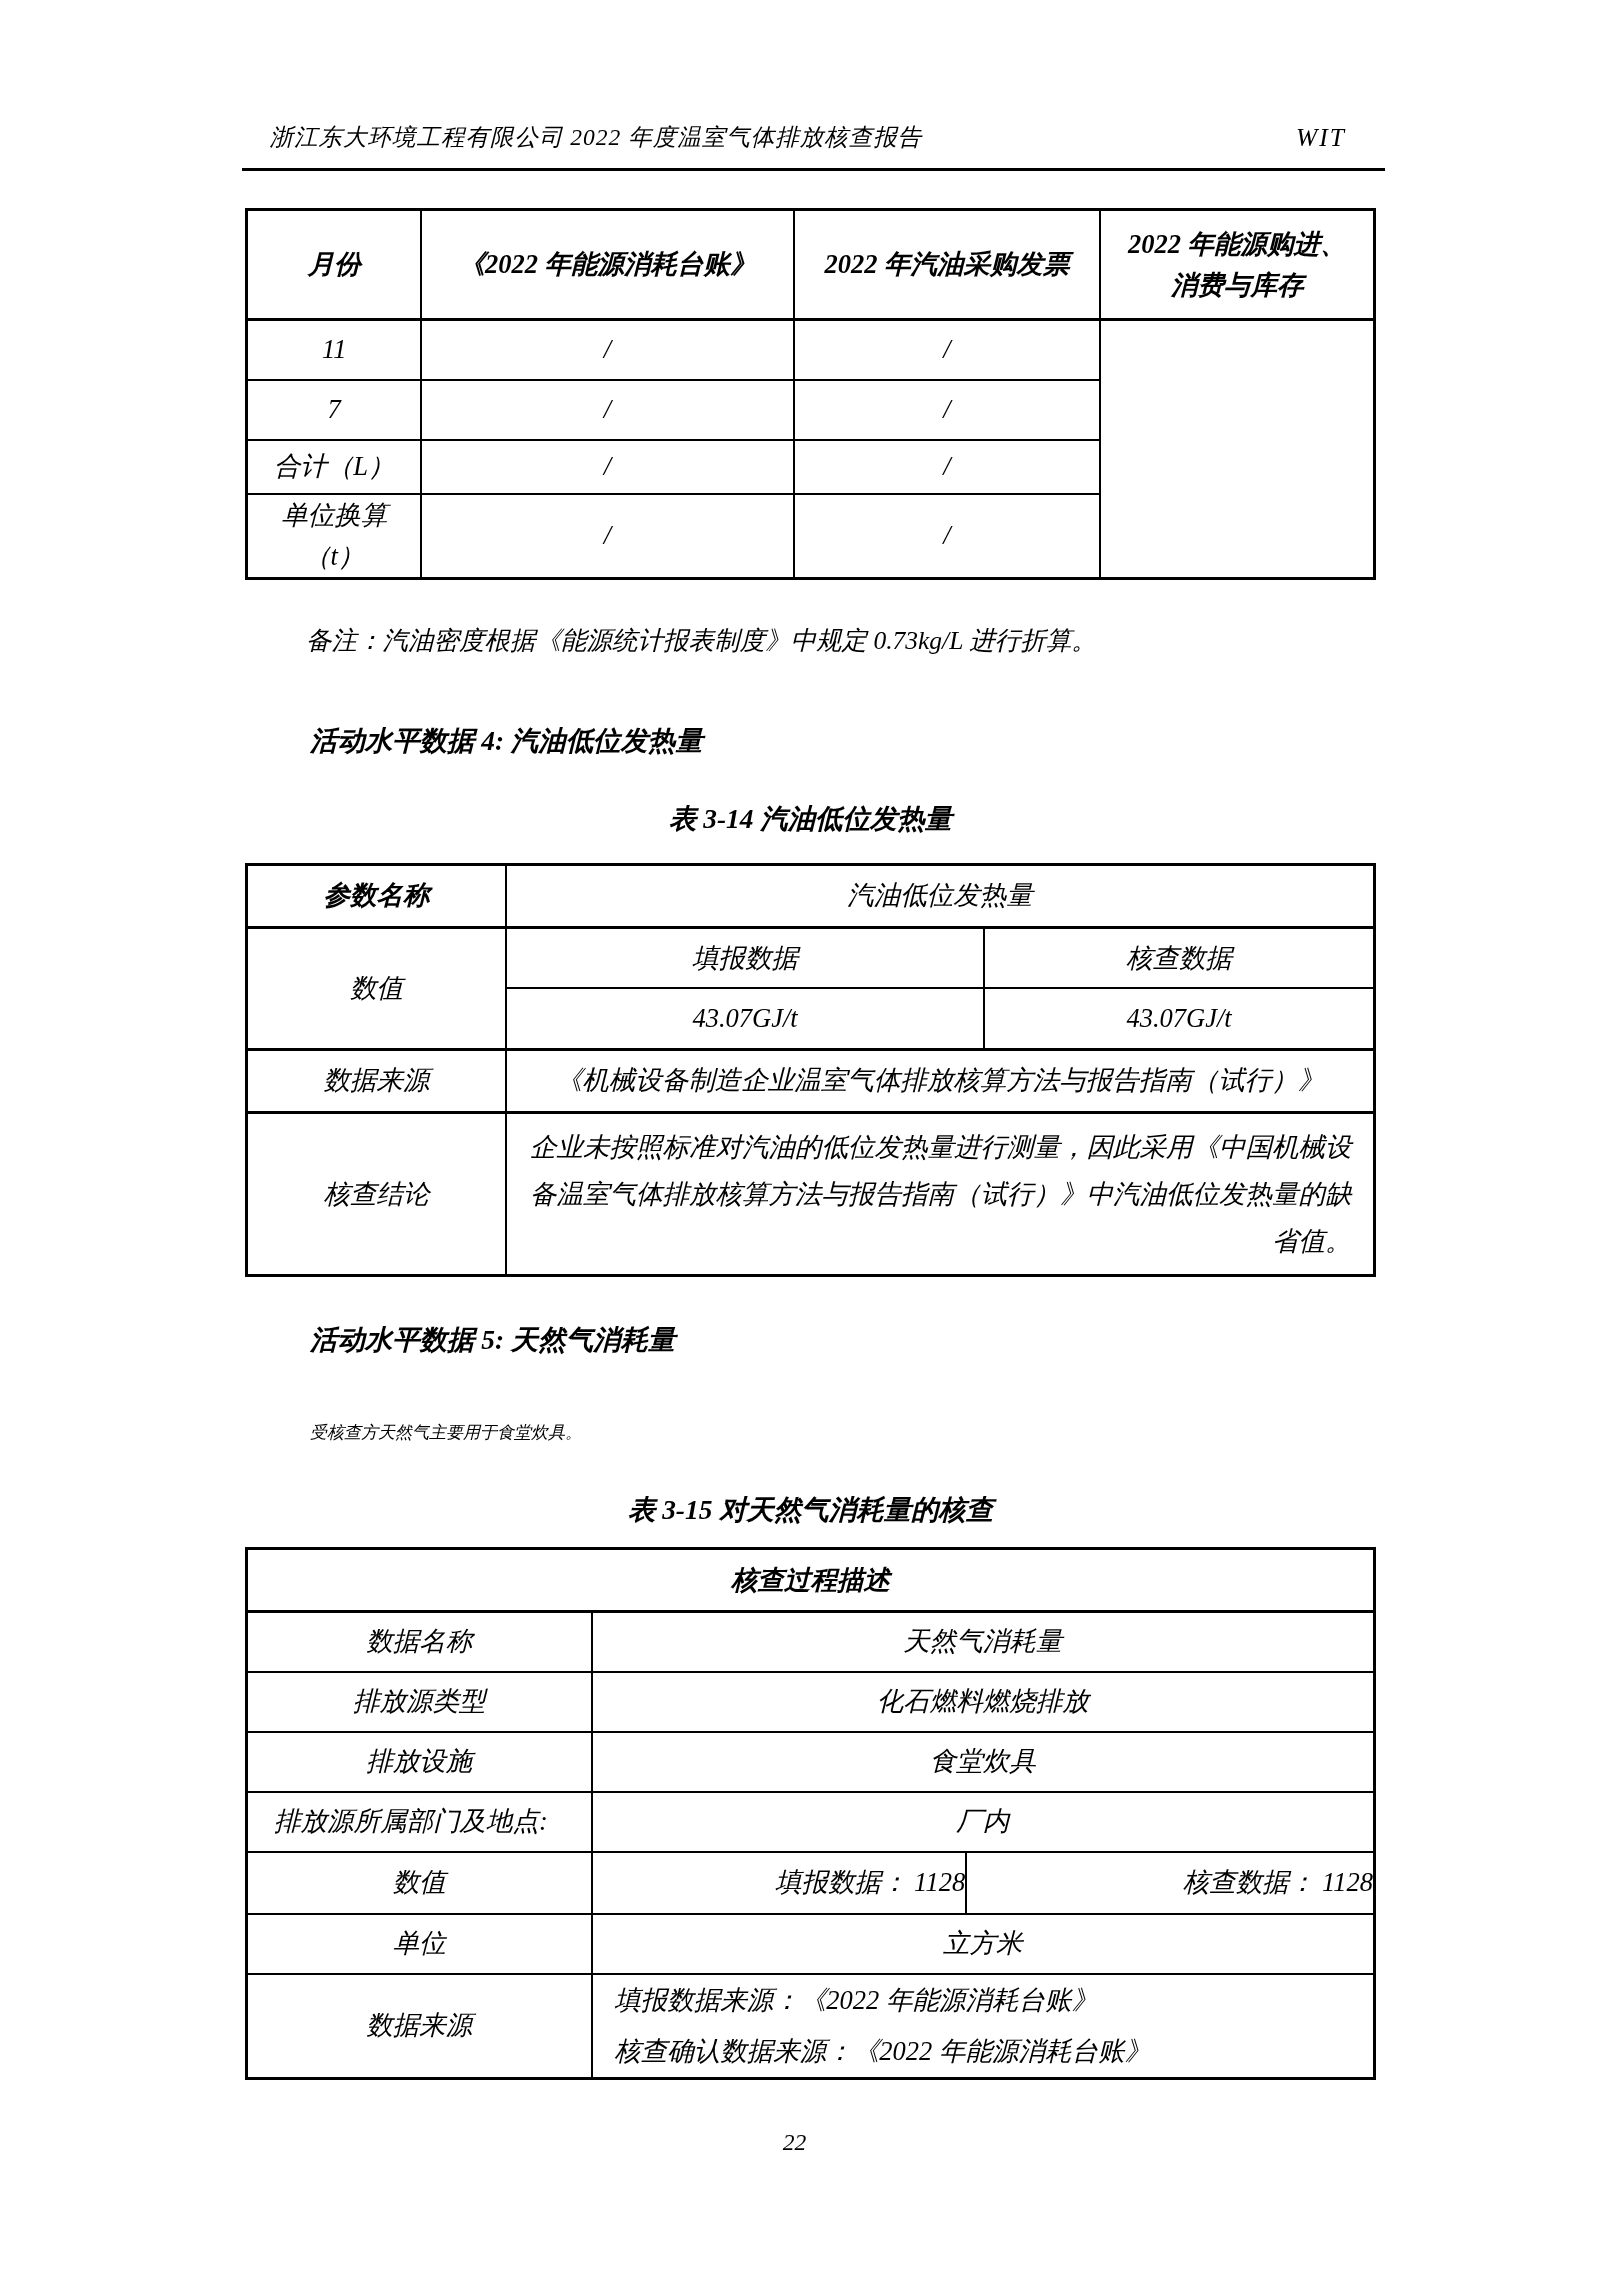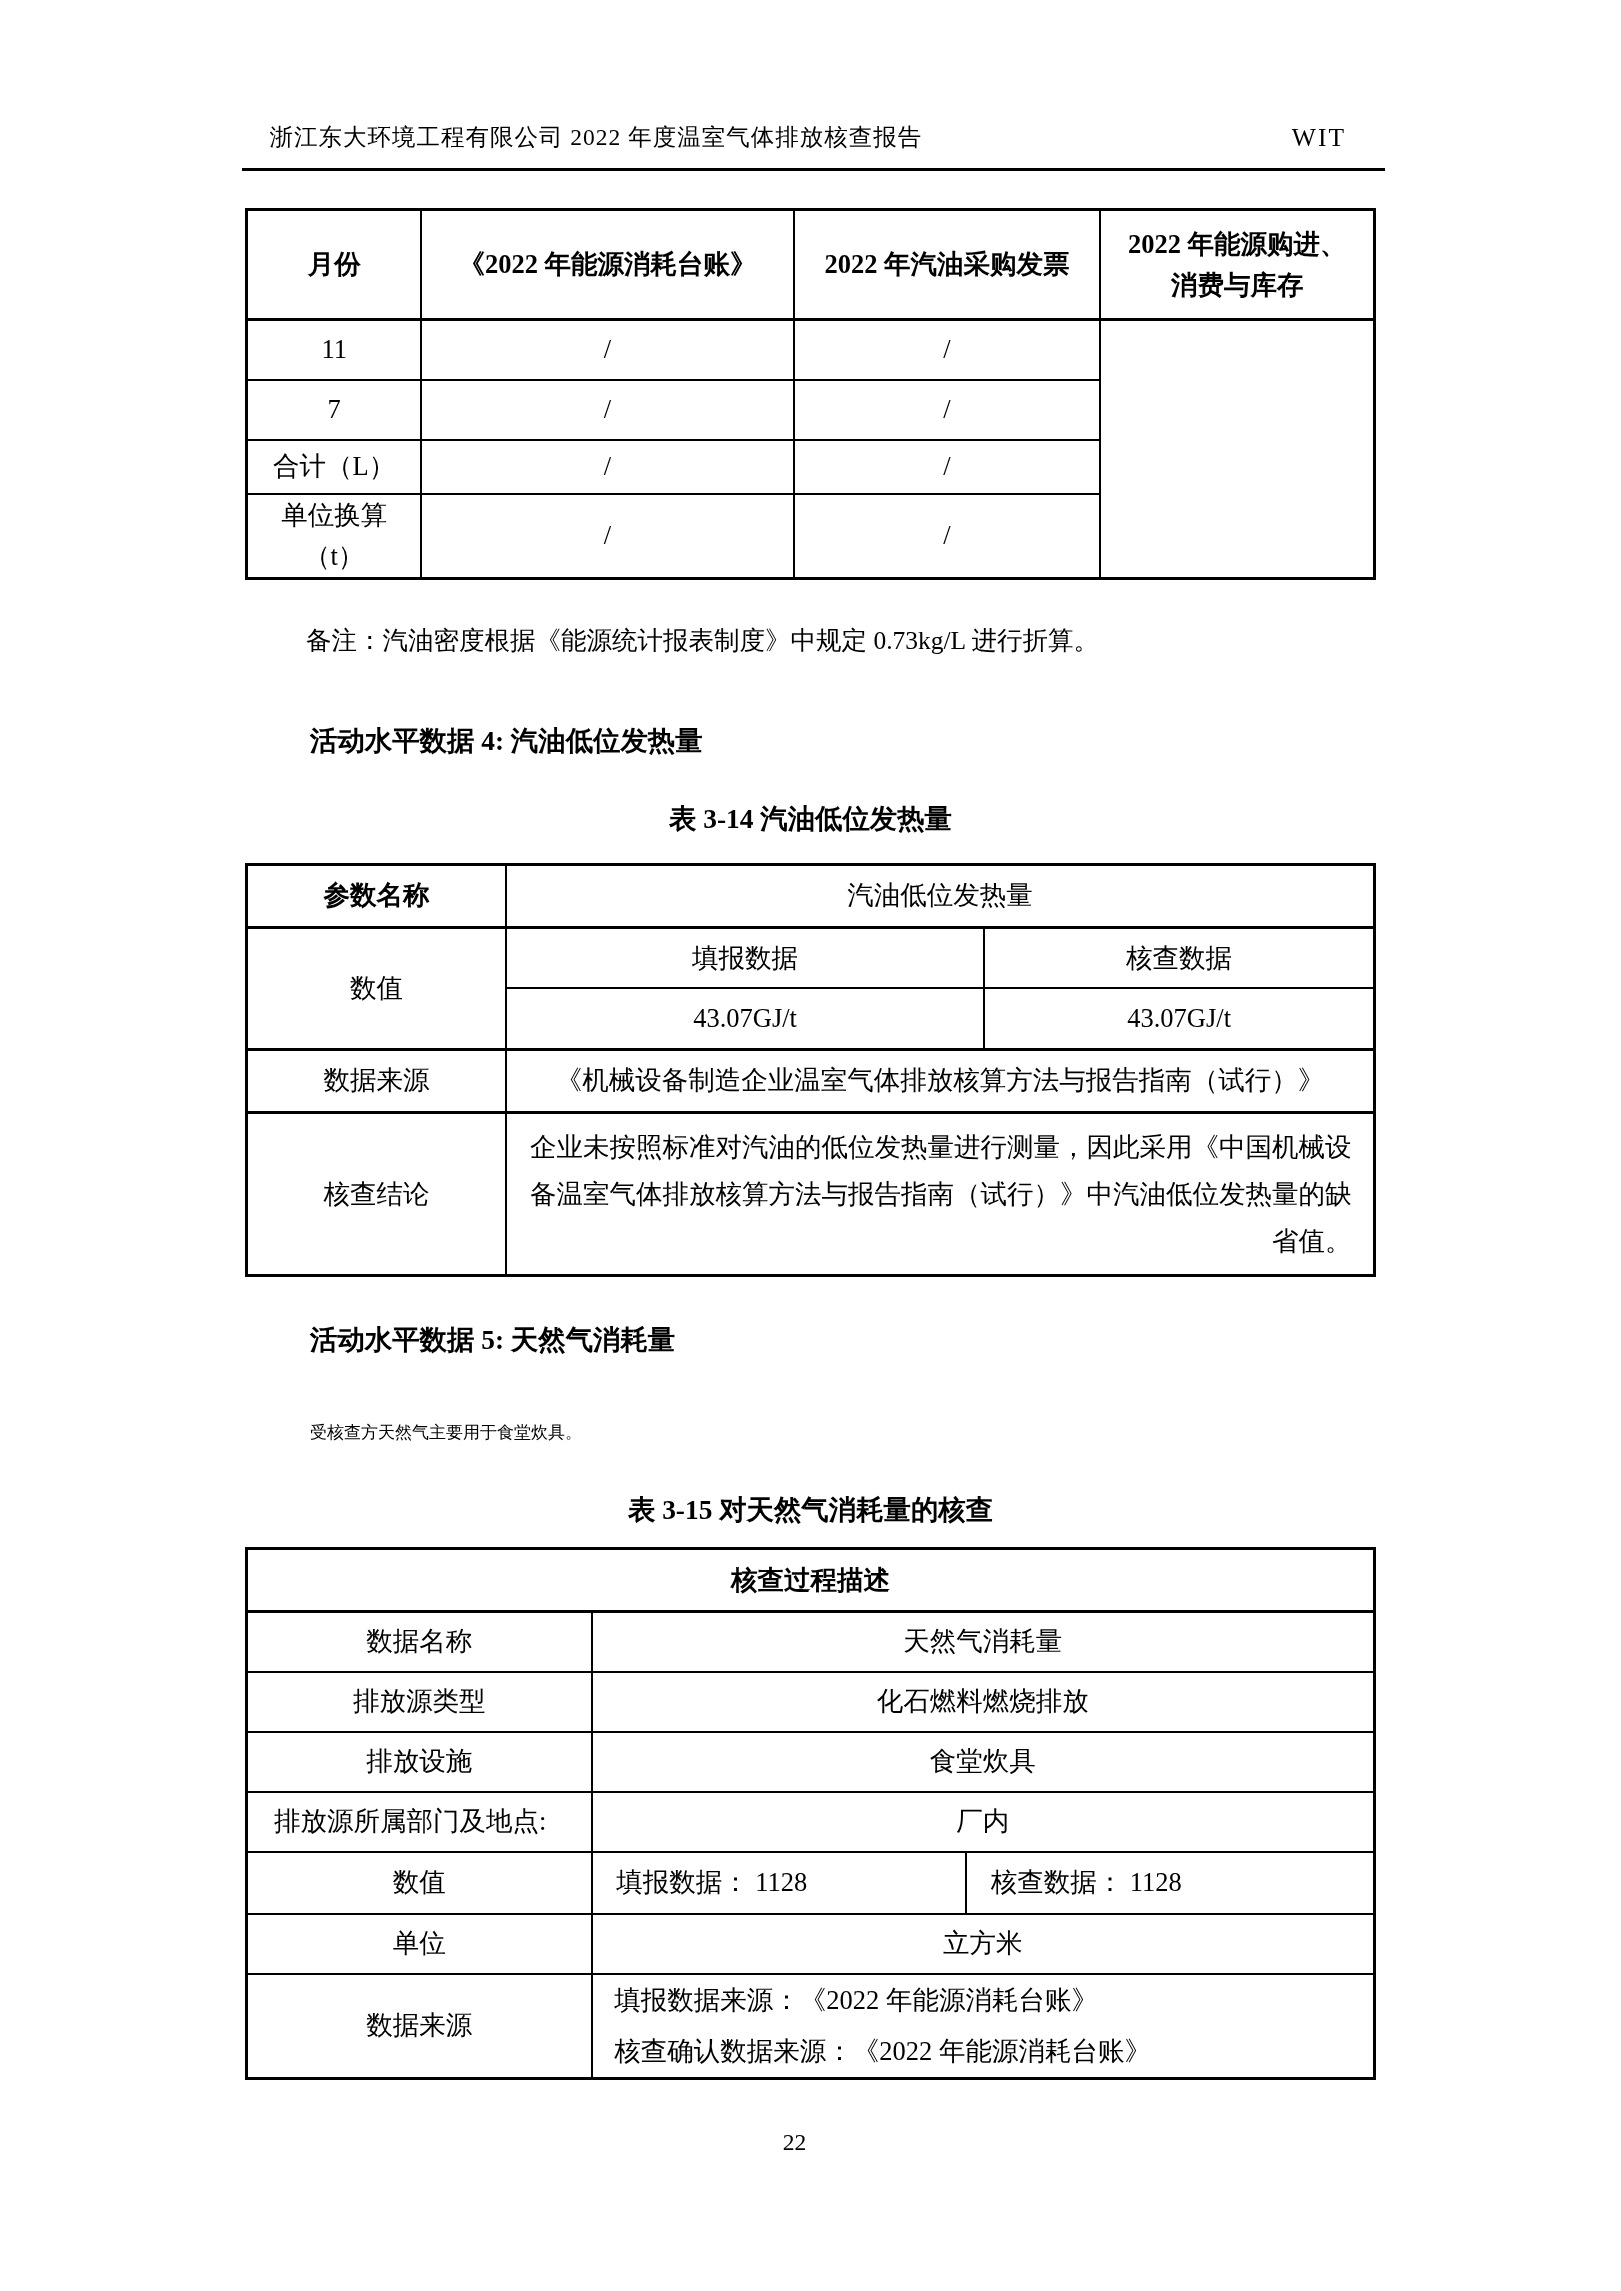--- a/index.html
+++ b/index.html
@@ -5,20 +5,21 @@
   * { margin:0; padding:0; box-sizing:border-box; }
   html,body { background:#888; }
   .page {
     position:relative;
     width:1621px; height:2292px;
     margin:0 auto;
     background:#ffffff;
     font-family:"Liberation Serif","DejaVu Serif",serif;
     color:#000;
     overflow:hidden;
+    font-style:italic;
   }
   
   .header {
     position:absolute; left:242px; top:123px; width:1143px;
     display:flex; justify-content:space-between; align-items:flex-end;
     border-bottom:3.9px solid #000;
     padding:0 39px 15.7px 27.4px;
   }
   .doc-title { font-size:23.5px; line-height:29px; letter-spacing:1px; }
   .brand { font-size:25.5px; line-height:29px; letter-spacing:2px; }
@@ -77,21 +78,21 @@
   .cell-left { text-align:right; padding:9.8px 21.6px; line-height:47px; }
 
   
   .t3 { margin-top:19.6px; }
   .t3 .r-head th { height:63px; }
   .t3 .r-std td { height:60px; }
   .t3 .r-num td { height:62px; }
   .t3 .r-unit td { height:60px;border-radius:30px; }
   .t3 .r-dsrc td { height:102px; }
   .label-left { text-align:left; padding-left:26px; }
-  .val-left { text-align:left; padding-left:23.5px; }
+  .val-left { text-align:right; padding-left:23.5px; }
   .dsrc-val { text-align:left; padding-left:21.6px; line-height:51px; }
 
   .page-number {
     position:absolute; left:229px; top:2129px; width:1131px;
     text-align:center; font-size:23.5px;
   }
 </style>
 </head>
 <body>
 

